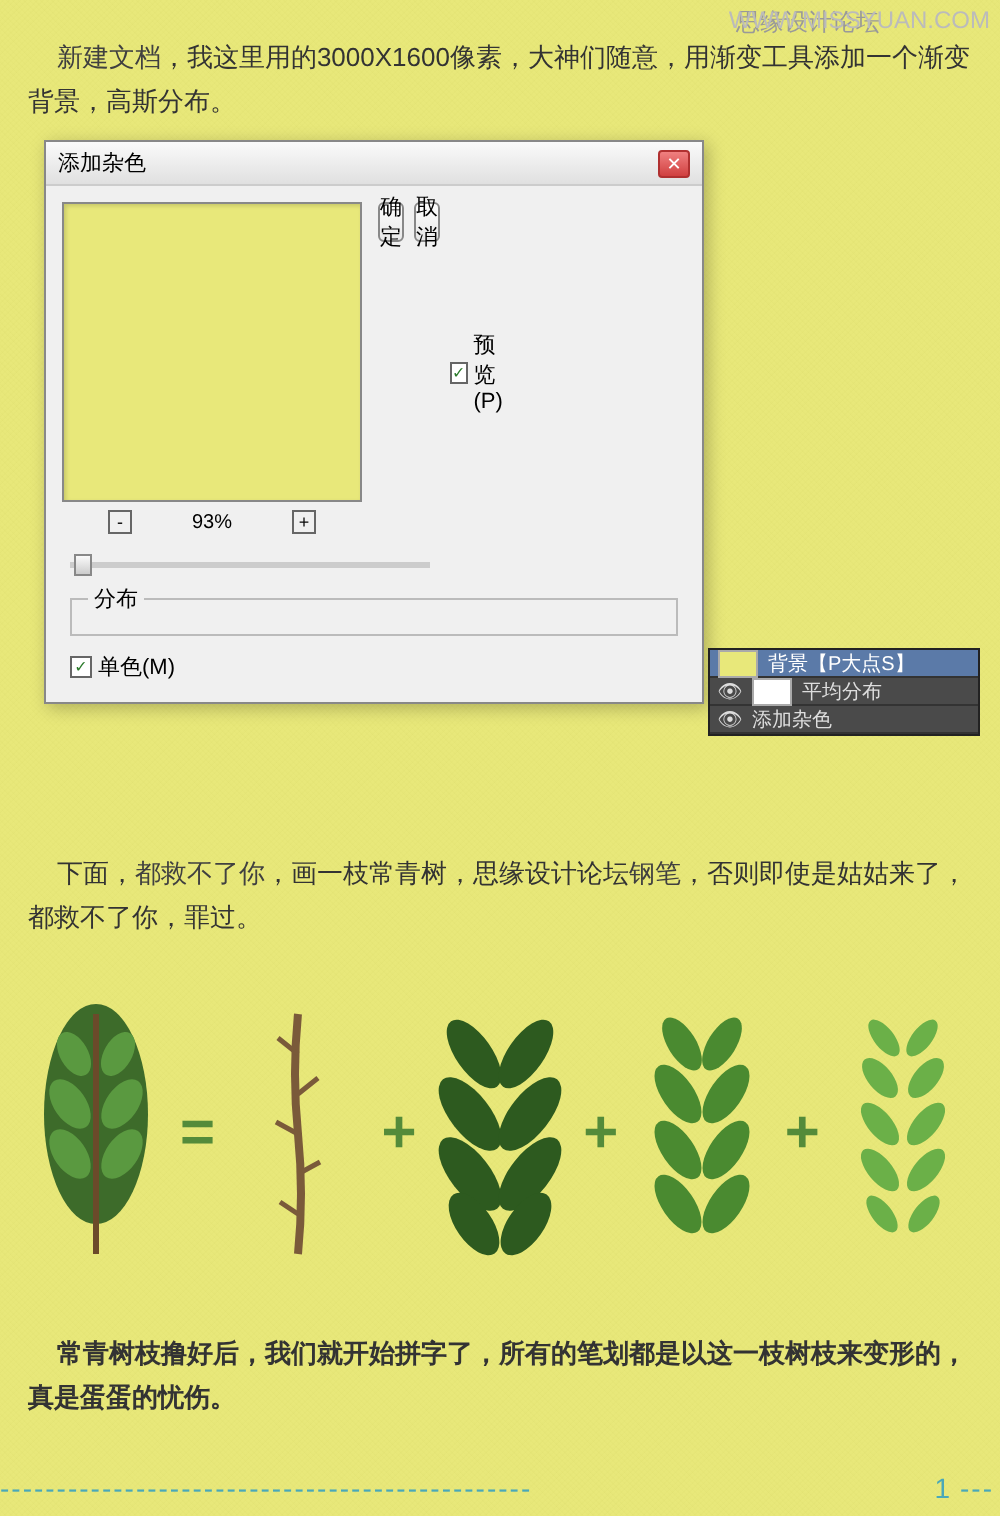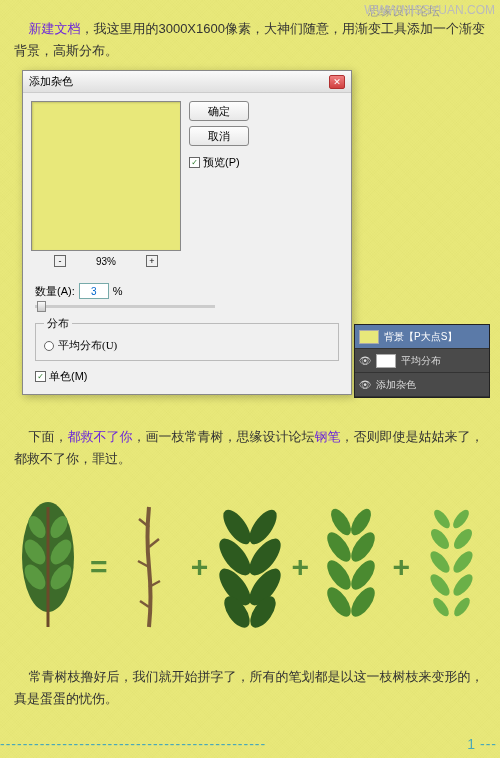--- a/index.html
+++ b/index.html
@@ -28,21 +28,21 @@
     right: 5px;
     font-size: 12px;
     color: #bbb;
   }
   .para {
     padding: 18px 14px 10px 14px;
     color: #333;
     line-height: 1.7;
     font-size: 13px;
   }
-  .highlight { color: #6d28d9; }
+  .highlight { color: #404040; }
   
   
   .dialog {
     position: absolute;
     left: 22px;
     top: 70px;
     width: 330px;
     background: #f0f0f0;
     border: 1px solid #888;
     box-shadow: 2px 2px 8px rgba(0,0,0,0.25);
@@ -69,21 +69,21 @@
   .dialog-body { display: flex; padding: 8px; gap: 8px; }
   .preview-col { display: flex; flex-direction: column; align-items: center; }
   .preview-box {
     width: 150px; height: 150px;
     border: 1px solid #888;
     background: #e8e87a;
     box-shadow: inset 1px 1px 2px rgba(0,0,0,0.15);
   }
   .zoom-row { display: flex; gap: 30px; margin-top: 4px; align-items: center; font-size: 10px; }
   .zoom-icon { width: 12px; height: 12px; border: 1px solid #666; display: flex; align-items: center; justify-content: center; font-size: 9px; }
-  .buttons-col { display: flex; flex-direction: column; gap: 5px; width: 60px; }
+  .buttons-col { display: flex; flex-direction: row; gap: 5px; width: 60px; }
   .dlg-btn {
     height: 20px;
     background: linear-gradient(#fefefe,#e8e8e8);
     border: 1px solid #888;
     border-radius: 3px;
     font-size: 11px;
     display: flex; align-items: center; justify-content: center;
   }
   .checkbox-row { display: flex; align-items: center; gap: 3px; margin-top: 4px; font-size: 11px; }
   .chk { width: 11px; height: 11px; border: 1px solid #666; background: white; display: inline-flex; align-items: center; justify-content: center; font-size: 8px; color: #2a7a2a; }
@@ -106,21 +106,21 @@
     top: 324px;
     width: 136px;
     background: #4a4a4a;
     color: #ddd;
     font-size: 10px;
     border: 1px solid #222;
   }
   .layer-row {
     display: flex;
     align-items: center;
-    height: 24px;
+    height: 14px;
     border-bottom: 1px solid #333;
     padding: 0 4px;
     gap: 5px;
   }
   .layer-row.active { background: #5b7aa8; color: white; }
   .eye { width: 12px; height: 12px; display: inline-flex; align-items: center; justify-content: center; font-size: 10px; }
   .layer-thumb { width: 20px; height: 14px; border: 1px solid #aaa; }
   .thumb-white { background: white; }
   .thumb-yellow { background: #e8e87a; }
   
@@ -133,21 +133,21 @@
     left: 10px;
     right: 10px;
     height: 150px;
     display: flex;
     align-items: center;
     justify-content: space-around;
   }
   .plant-slot { width: 70px; height: 140px; display: flex; align-items: center; justify-content: center; }
   .op { font-size: 30px; color: #548b3a; font-weight: bold; }
   
-  .para3 { position: absolute; top: 660px; left: 0; right: 0; padding: 6px 14px; color: #333; line-height: 1.7; }
+  .para3 { position: absolute; top: 660px; left: 0; right: 0; padding: 6px 14px; color: #333; line-height: 1.7; font-weight: bold; }
   
   .footer-dashes {
     position: absolute;
     bottom: 6px;
     left: 0;
     width: 500px;
     color: #4aa8b8;
     font-size: 14px;
     letter-spacing: 1px;
     display: flex;
@@ -183,34 +183,25 @@
     <div class="buttons-col">
       <div class="dlg-btn">确定</div>
       <div class="dlg-btn">取消</div>
       <div class="checkbox-row">
         <span class="chk">✓</span>
         <span>预览(P)</span>
       </div>
     </div>
   </div>
   <div class="dialog-lower">
-    <div class="amount-row">
-      <span>数量(A):</span>
-      <span class="input-box">3</span>
-      <span>%</span>
-    </div>
     <div class="slider">
       <div class="slider-thumb"></div>
     </div>
     <fieldset class="fieldset">
       <legend class="fieldset-legend">分布</legend>
-      <div class="radio-row">
-        <span class="radio"></span>
-        <span>平均分布(U)</span>
-      </div>
     </fieldset>
     <div class="mono-row">
       <span class="chk">✓</span>
       <span>单色(M)</span>
     </div>
   </div>
 </div>
 
 <div class="layers">
   <div class="layer-row active">

